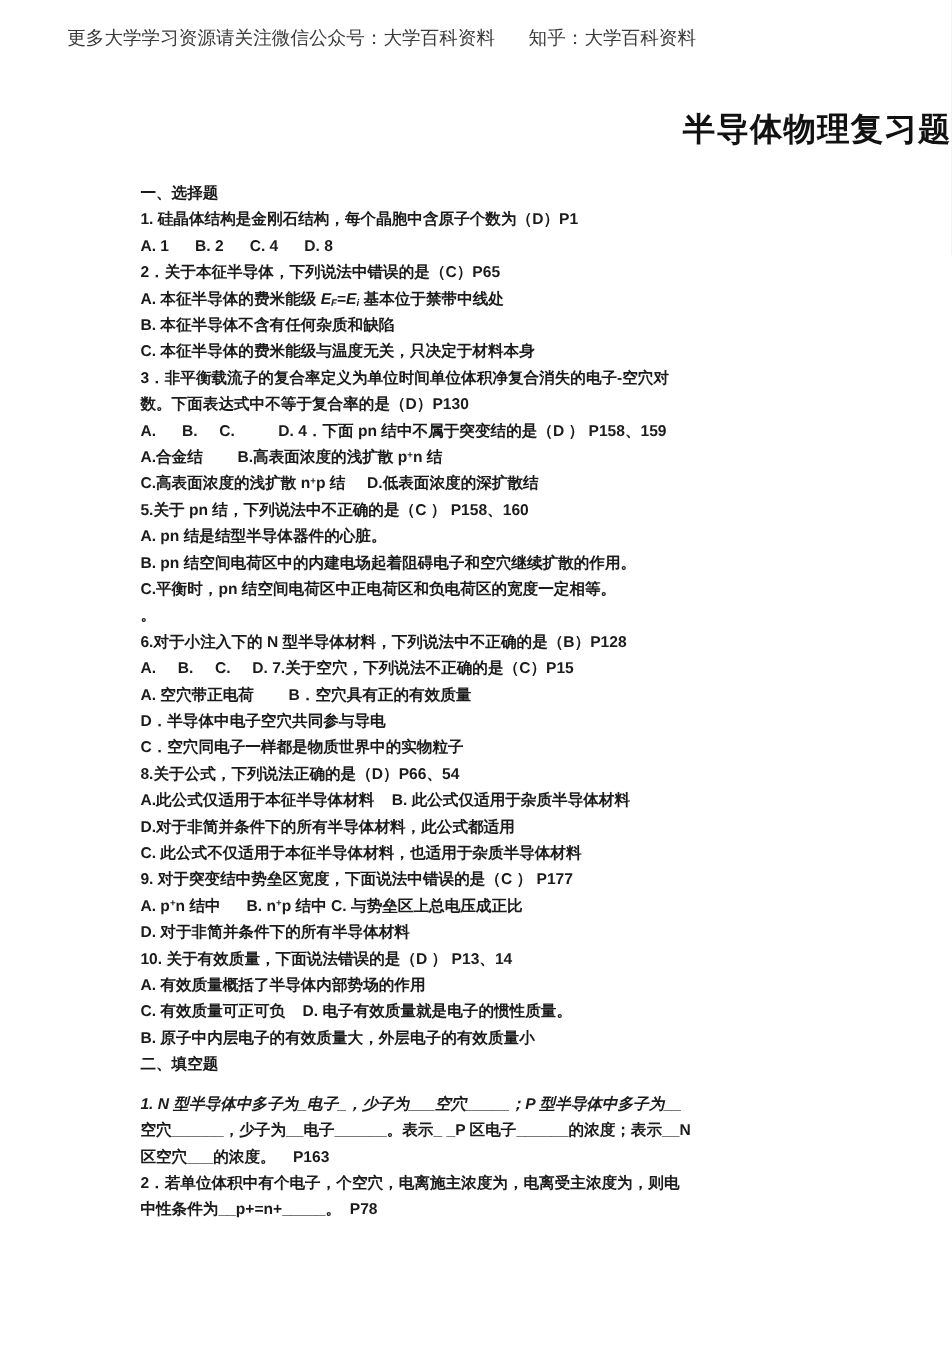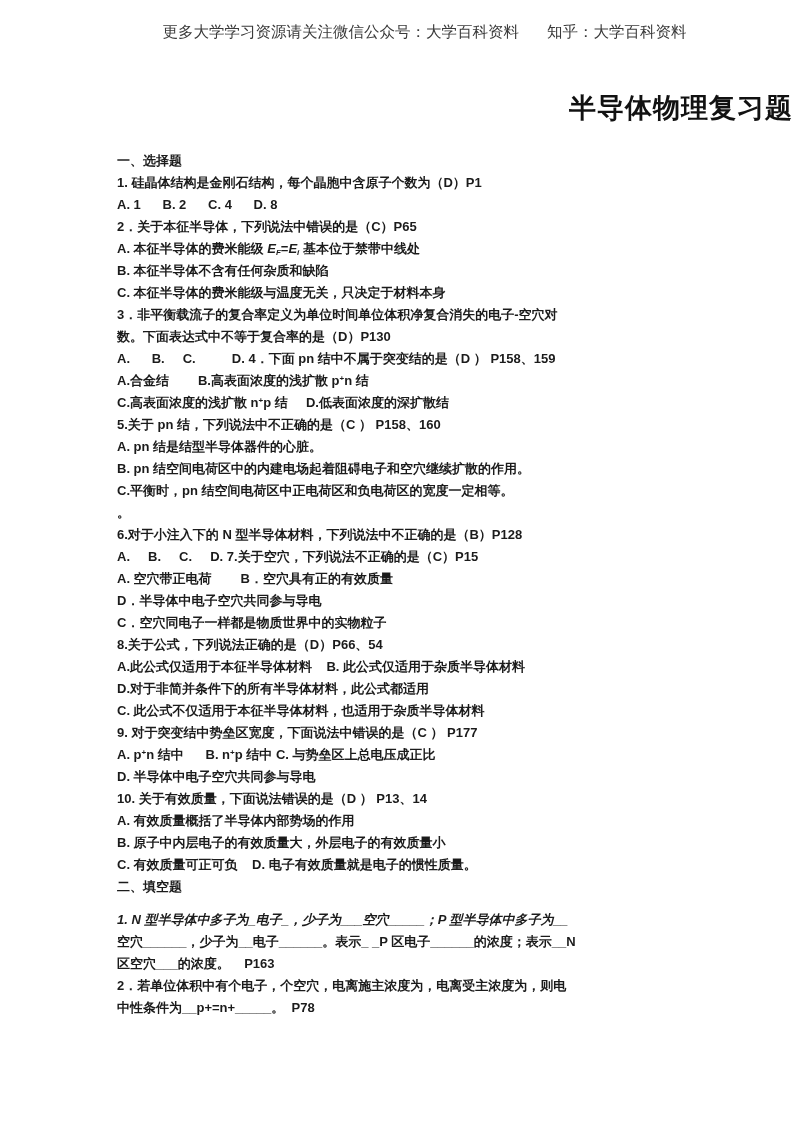--- a/index.html
+++ b/index.html
@@ -11,21 +11,20 @@
     background: #ffffff;
     overflow: hidden;
     font-family: "Liberation Sans", "DejaVu Sans", sans-serif;
   }
   .header {
     position: absolute;
     top: 22px;
     left: 0;
     right: 0;
     display: flex;
-    justify-content: center;
     gap: 28px;
     padding-left: 56px;
     font-family: Liberation Mono, monospace;
     font-size: 15.5px;
     color: #3a3a3a;
     white-space: pre;
   }
   .doc-title {
     position: absolute;
     top: 90px;
@@ -91,25 +90,25 @@
       <div class="line"><span>A.     B.     C.     D. 7.关于空穴，下列说法不正确的是（C）P15</span></div>
       <div class="line"><span>A. 空穴带正电荷        B．空穴具有正的有效质量</span></div>
       <div class="line"><span>D．半导体中电子空穴共同参与导电</span></div>
       <div class="line"><span>C．空穴同电子一样都是物质世界中的实物粒子</span></div>
       <div class="line"><span>8.关于公式，下列说法正确的是（D）P66、54</span></div>
       <div class="line"><span>A.此公式仅适用于本征半导体材料    B. 此公式仅适用于杂质半导体材料</span></div>
       <div class="line"><span>D.对于非简并条件下的所有半导体材料，此公式都适用</span></div>
       <div class="line"><span>C. 此公式不仅适用于本征半导体材料，也适用于杂质半导体材料</span></div>
       <div class="line"><span>9. 对于突变结中势垒区宽度，下面说法中错误的是（C ） P177</span></div>
       <div class="line"><span>A. p</span><sup>+</sup><span>n 结中      B. n</span><sup>+</sup><span>p 结中 C. 与势垒区上总电压成正比</span></div>
-      <div class="line"><span>D. 半导体中电子空穴共同参与导电</span></div>
+      <div class="line"><span>D. 对于非简并条件下的所有半导体材料</span></div>
       <div class="line"><span>10. 关于有效质量，下面说法错误的是（D ） P13、14</span></div>
       <div class="line"><span>A. 有效质量概括了半导体内部势场的作用</span></div>
+      <div class="line"><span>C. 有效质量可正可负    D. 电子有效质量就是电子的惯性质量。</span></div>
       <div class="line"><span>B. 原子中内层电子的有效质量大，外层电子的有效质量小</span></div>
-      <div class="line"><span>C. 有效质量可正可负    D. 电子有效质量就是电子的惯性质量。</span></div>
       <div class="line"><span>二、填空题</span></div>
       <div class="line gap-before"><span>1. N 型半导体中多子为_电子_，少子为___空穴_____；P 型半导体中多子为__</span></div>
       <div class="line"><span>空穴______，少子为__电子______。表示_ _P 区电子______的浓度；表示__N</span></div>
       <div class="line"><span>区空穴___的浓度。    P163</span></div>
       <div class="line"><span>2．若单位体积中有个电子，个空穴，电离施主浓度为，电离受主浓度为，则电</span></div>
       <div class="line"><span>中性条件为__p+=n+_____。  P78</span></div>
     </div>
 </div>
 
 </body></html>

